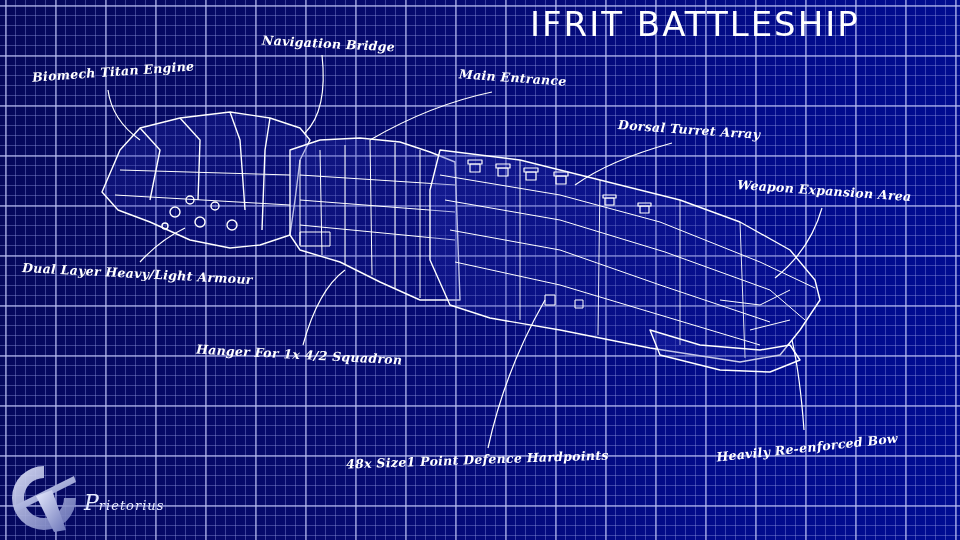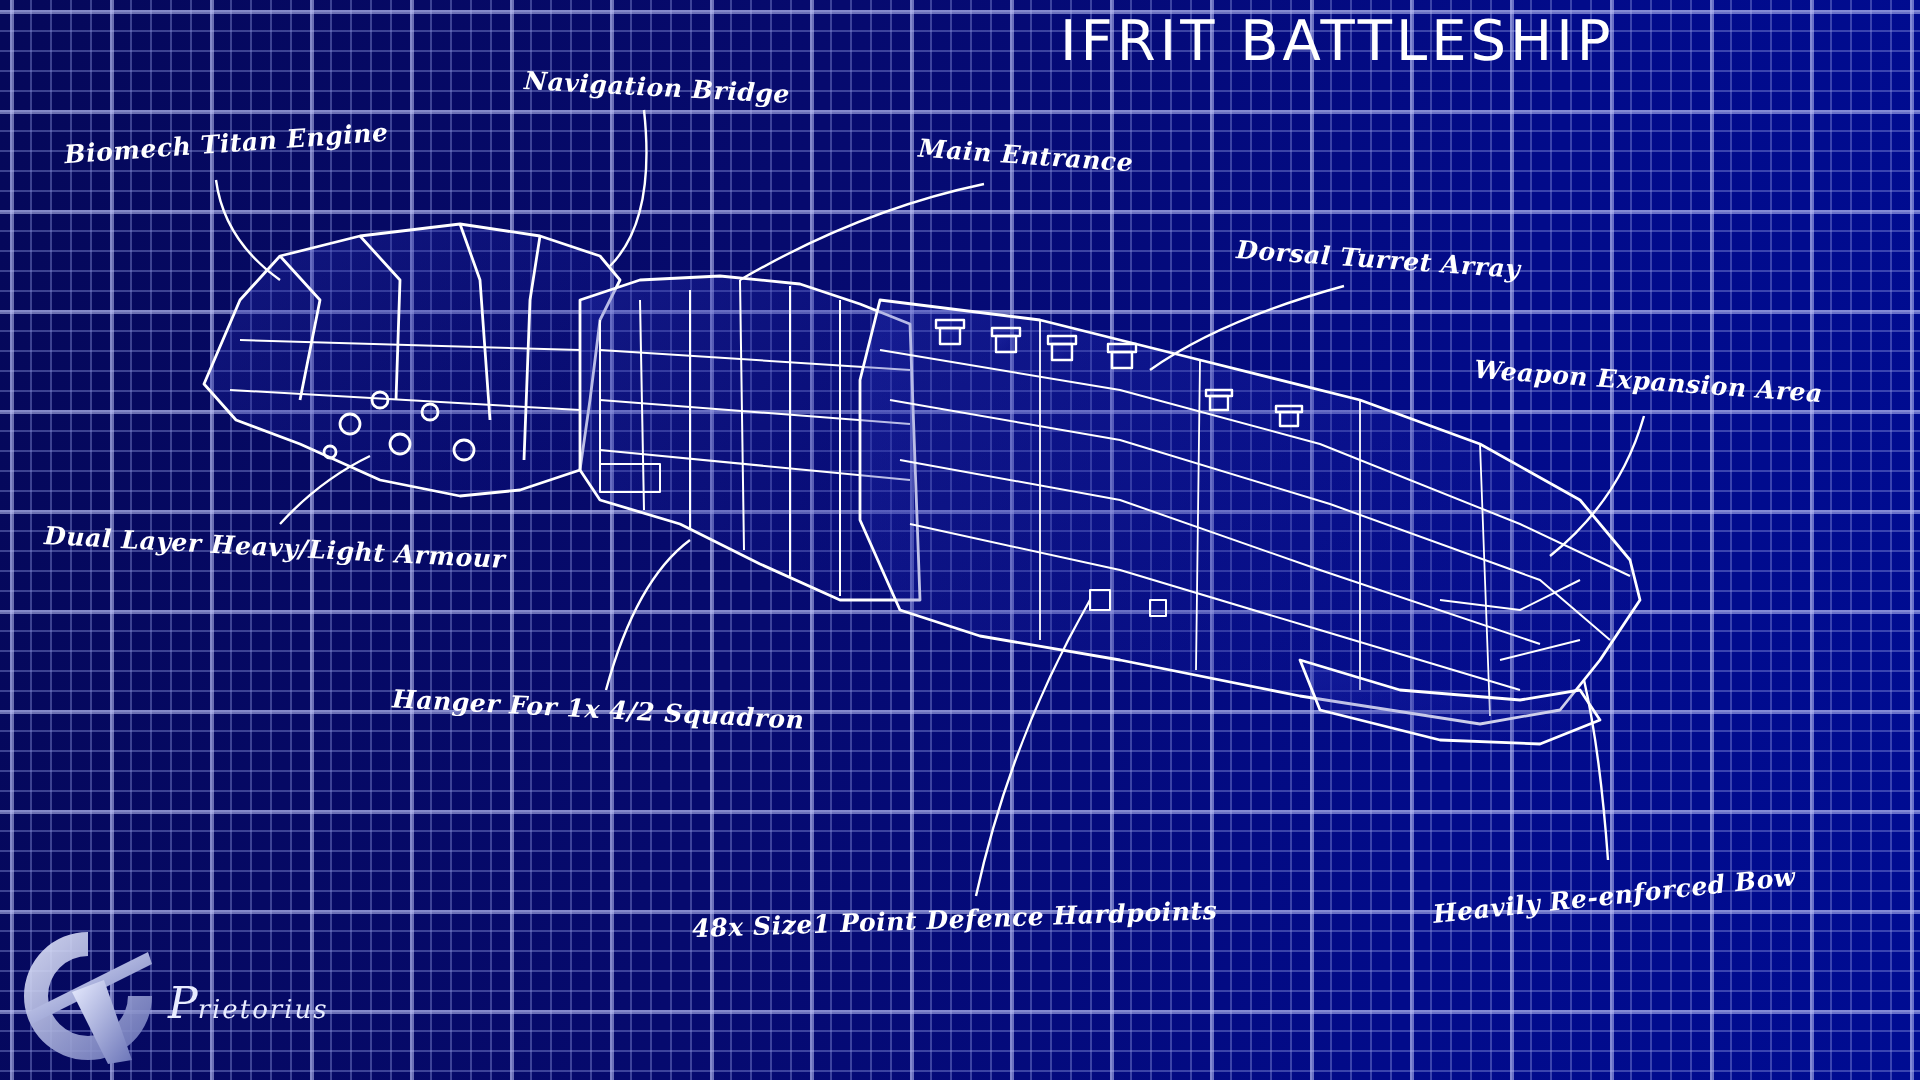--- a/index.html
+++ b/index.html
@@ -12,21 +12,21 @@
       linear-gradient(to right, rgba(150,160,230,0.38) 1px, transparent 1px),
       linear-gradient(to bottom, rgba(150,160,230,0.38) 1px, transparent 1px);
     background-size:10px 10px; background-position:5px 5px; }
   .grid-major { position:absolute; inset:0;
     background-image:
       linear-gradient(to right, rgba(190,195,245,0.55) 2px, transparent 2px),
       linear-gradient(to bottom, rgba(190,195,245,0.55) 2px, transparent 2px);
     background-size:50px 50px; background-position:5px 5px; }
   svg.art { position:absolute; left:0; top:0; }
   .title { position:absolute; left:530px; top:4px; font-family:"DejaVu Sans", sans-serif;
-    color:#fff; font-size:28px; letter-spacing:2px; font-weight:normal; white-space:nowrap; }
+    color:#fff; font-size:34px; letter-spacing:2px; font-weight:normal; white-space:nowrap; }
   .label { position:absolute; color:#fff; font-family:"DejaVu Serif", serif; font-style:italic;
     font-weight:bold; font-size:12.5px; white-space:nowrap; letter-spacing:0.3px; }
   .logo { position:absolute; left:8px; top:462px; }
   .signature { position:absolute; left:84px; top:490px; color:#e8ecff; font-family:"DejaVu Serif", serif;
     font-style:italic; font-size:22px; }
   .signature small { font-size:13px; letter-spacing:1px;margin-top:48px; }
 </style>
 </head>
 <body>
 

